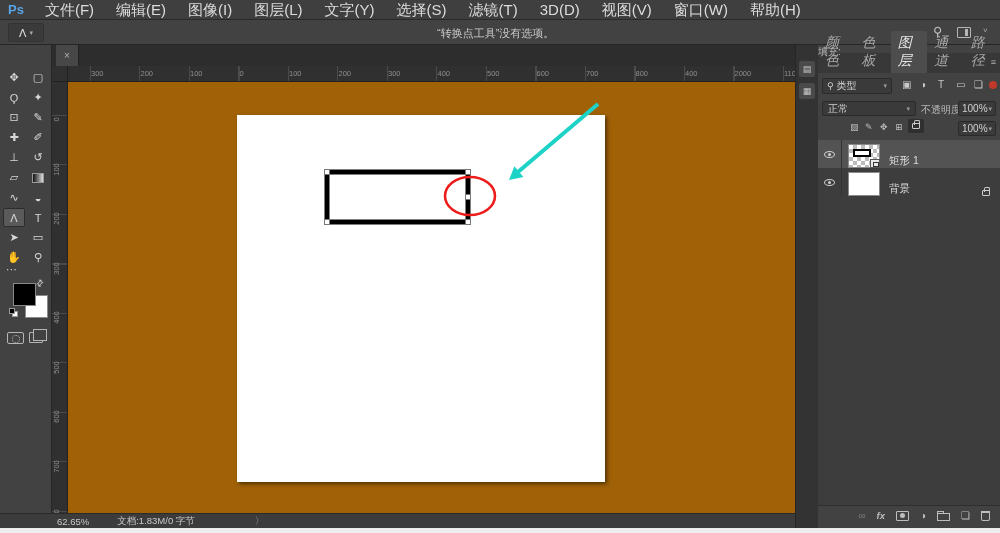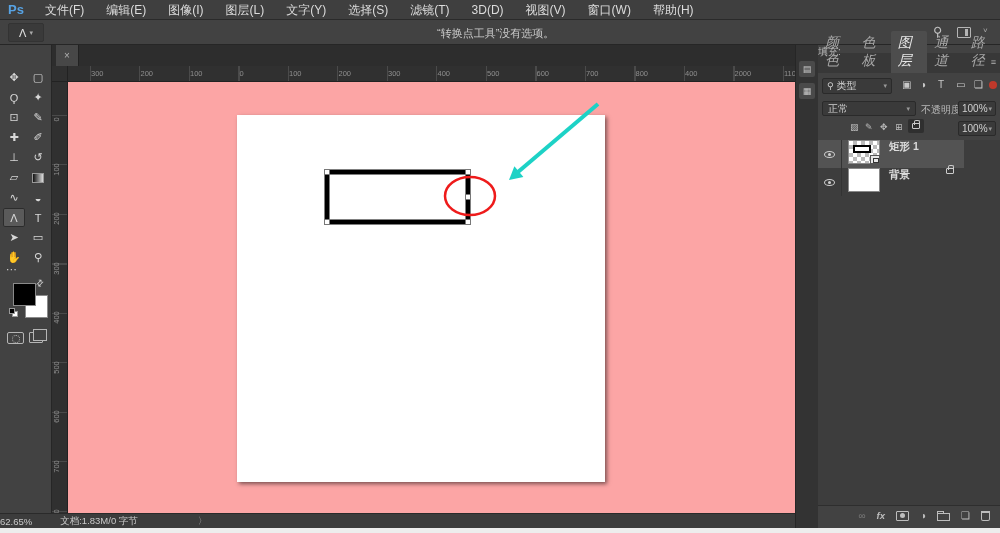--- a/index.html
+++ b/index.html
@@ -4,21 +4,21 @@
 <style>
   * { margin:0; padding:0; box-sizing:border-box; }
   html,body { width:1000px; height:533px; overflow:hidden; background:#1f1f1f;
     font-family:"Liberation Sans","DejaVu Sans",sans-serif; color:#d6d6d6; }
   .abs { position:absolute; }
 
   
   #menu-bar { left:0; top:0; width:1000px; height:20px; background:#3f3f3f;
     display:flex; align-items:center; border-bottom:1px solid #2a2a2a; }
   #ps-logo { color:#57a3e4; font-weight:bold; font-size:13px; padding:0 10px 0 8px; }
-  .menu-item { font-size:12px; color:#dcdcdc; padding:0 11px; line-height:20px; cursor:default;text-align:center; }
+  .menu-item { font-size:15px; color:#dcdcdc; padding:0 11px; line-height:20px; cursor:default;text-align:center; }
 
   #options-bar { left:0; top:20px; width:1000px; height:25px; background:#424242;
     border-bottom:1px solid #262626; }
   #tool-preview { left:8px; top:3px; width:36px; height:19px; border:1px solid #333;
     border-radius:2px; background:#3a3a3a; display:flex; align-items:center; justify-content:center; gap:3px; }
   #tool-preview .glyph { font-size:11px; color:#e0e0e0; }
   #tool-preview .caret { font-size:7px; color:#aaa; }
   #options-message { left:437px; top:6px; font-size:11px; color:#c9c9c9; }
   #options-search { left:933px; top:4px; font-size:13px; color:#c0c0c0; transform:rotate(0deg); }
   #workspace-icon { left:957px; top:7px; width:14px; height:11px; border:1px solid #b5b5b5; border-radius:1px; }
@@ -39,21 +39,21 @@
   #mini-swatches .mini-fg { position:absolute; left:0; top:0; width:6px; height:6px; background:#000; border:1px solid #999; z-index:2;}
   #mini-swatches .mini-bg { position:absolute; left:3px; top:3px; width:6px; height:6px; background:#fff; border:1px solid #999; }
   #quickmask-btn { left:7px; top:287px; width:17px; height:12px; border:1px solid #b5b5b5; border-radius:2px; }
   #quickmask-btn::after { content:""; position:absolute; left:4px; top:2px; width:6px; height:6px;
     border:1px dotted #b5b5b5; border-radius:50%; }
   #screenmode-btn { left:29px; top:287px; width:14px; height:11px; border:1px solid #b5b5b5; border-radius:1px; }
   #screenmode-btn::after { content:""; position:absolute; left:3px; top:-4px; width:12px; height:10px;
     border:1px solid #b5b5b5; background:#424242; }
 
   
-  #canvas-region { left:52px; top:66px; width:743px; height:447px; background:#fca5a5; overflow:hidden; }
+  #canvas-region { left:52px; top:66px; width:743px; height:447px; background:#a16207; overflow:hidden; }
   #ruler-corner { left:0; top:0; width:16px; height:16px; background:#303030; border-right:1px solid #222; border-bottom:1px solid #222; }
   #h-ruler { left:16px; top:0; width:727px; height:16px; background:#303030; border-bottom:1px solid #222;
     background-image:repeating-linear-gradient(to right,#4a4a4a 0 1px,transparent 1px 49.5px); background-position:22px 0; }
   .h-ruler-label { position:absolute; top:3px; font-size:7.5px; color:#8f8f8f; }
   #v-ruler { left:0; top:16px; width:16px; height:431px; background:#303030; border-right:1px solid #222;
     background-image:repeating-linear-gradient(to bottom,#4a4a4a 0 1px,transparent 1px 49.5px); background-position:0 33px; }
   .v-ruler-label { position:absolute; left:-6px; width:20px; text-align:center; font-size:7.5px;
     color:#8f8f8f; transform:rotate(-90deg); }
   #white-doc { left:185px; top:49px; width:368px; height:367px; background:#fff; box-shadow:2px 2px 4px rgba(0,0,0,.5); }
   #annot-svg { position:absolute; left:0; top:0; pointer-events:none; }
@@ -82,21 +82,21 @@
   #opacity-value { left:140px; top:56px; }
   #fill-value { left:140px; top:76px; }
   #lock-label { left:4px; top:78px;margin-top:38px; }
   .lock-icon-glyph { position:absolute; top:77px; font-size:9px; color:#bdbdbd; }
   .css-lock { width:8px; height:6px; border:1px solid #ccc; border-radius:1px; position:relative; display:inline-block; }
   .css-lock::before { content:""; position:absolute; top:-4px; left:1px; width:4px; height:4px;
     border:1px solid #ccc; border-bottom:none; border-radius:2px 2px 0 0; }
   #lock-all-btn { position:absolute; left:90px; top:74px; width:16px; height:14px; background:#2f2f2f;
     border-radius:2px; display:flex; align-items:center; justify-content:center; }
   #layers-list { position:absolute; left:0; top:95px; width:182px; height:365px; background:#3d3d3d; }
-  .layer-row { position:absolute; left:0; width:146px; height:28px; display:flex; align-items:flex-start;font-weight:bold; }
+  .layer-row { position:absolute; left:0; width:182px; height:28px; display:flex; align-items:flex-end; }
   .layer-row.selected { background:#535353; }
   .eye-cell { width:24px; height:28px; border-right:1px solid #333; display:flex; align-items:center; justify-content:center; }
   .eye { width:11px; height:7px; border:1px solid #d0d0d0; border-radius:50%; position:relative; }
   .eye::after { content:""; position:absolute; left:3px; top:1px; width:3px; height:3px; background:#d0d0d0; border-radius:50%; }
   .layer-thumb { width:32px; height:24px; margin-left:6px; border:1px solid #888; position:relative; }
   .thumb-checker { background-color:#fff;
     background-image:linear-gradient(45deg,#bbb 25%,transparent 25%,transparent 75%,#bbb 75%),
                      linear-gradient(45deg,#bbb 25%,transparent 25%,transparent 75%,#bbb 75%);
     background-position:0 0,4px 4px; background-size:8px 8px; }
   .thumb-rect { position:absolute; left:4px; top:4px; width:18px; height:8px; border:2px solid #000; background:#fff; }
@@ -114,21 +114,21 @@
   .maskicon::after { content:""; position:absolute; left:3px; top:1.5px; width:5px; height:5px;
     border-radius:50%; background:#bdbdbd; }
   .foldericon { width:13px; height:8px; border:1px solid #bdbdbd; position:relative; margin-top:3px; }
   .foldericon::before { content:""; position:absolute; top:-3px; left:-1px; width:5px; height:2px;
     border:1px solid #bdbdbd; border-bottom:none; }
   .trashicon { width:9px; height:10px; border:1px solid #bdbdbd; border-top:2px solid #bdbdbd; border-radius:0 0 2px 2px; }
 
   
   #status-bar { left:0; top:513px; width:795px; height:15px; background:#3c3c3c; border-top:1px solid #2a2a2a;
     display:flex; align-items:center; font-size:9.5px; color:#c9c9c9; }
-  #status-zoom { }
+  #status-zoom { margin-left:57px; }
   #status-doc { margin-left:28px; }
   #status-chevron { margin-left:60px; color:#aaa; }
   #bottom-strip { left:0; top:528px; width:1000px; height:5px; background:#ededed; }
 
   
   #tab-strip { left:52px; top:45px; width:743px; height:21px; background:#2d2d2d; }
   #doc-tab { position:absolute; left:4px; top:0; height:21px; background:#474747; display:flex;
     align-items:center; padding:0 8px; gap:8px; border-right:1px solid #222; }
   #doc-tab-title { font-size:10px; color:#d4d4d4; white-space:nowrap; }
   #doc-tab-close { font-size:10px; color:#b0b0b0; }

